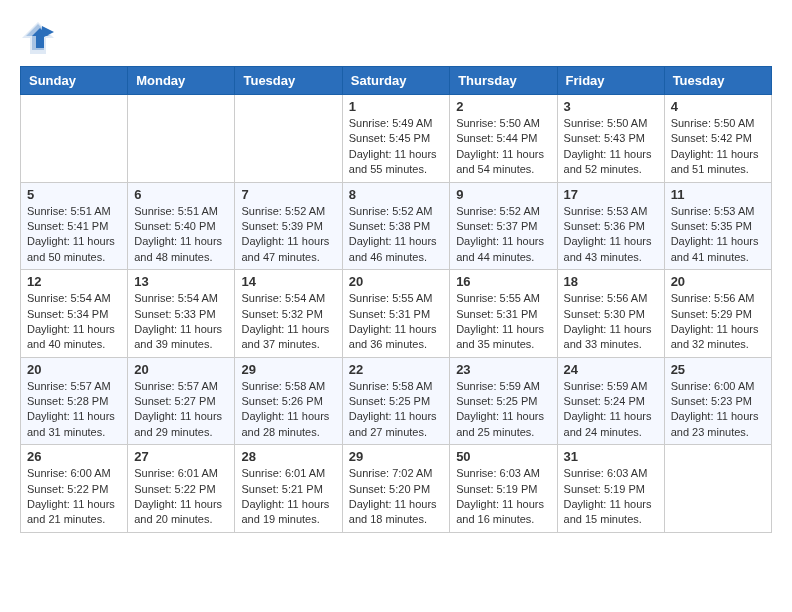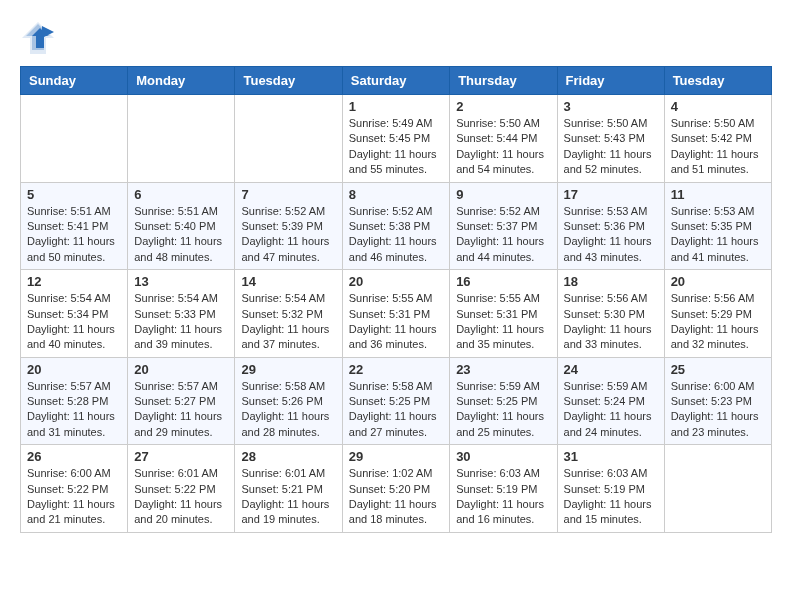--- a/index.html
+++ b/index.html
@@ -329,27 +329,27 @@
         </td>
         <td>
           <span class="day-number">28</span>
           <div class="day-info" style="white-space: pre-line;">Sunrise: 6:01 AM
 Sunset: 5:21 PM
 Daylight: 11 hours
 and 19 minutes.</div>
         </td>
         <td>
           <span class="day-number">29</span>
-          <div class="day-info" style="white-space: pre-line;">Sunrise: 1:02 AM
+          <div class="day-info" style="white-space: pre-line;">Sunrise: 7:02 AM
 Sunset: 5:20 PM
 Daylight: 11 hours
 and 18 minutes.</div>
         </td>
         <td>
-          <span class="day-number">30</span>
+          <span class="day-number">50</span>
           <div class="day-info" style="white-space: pre-line;">Sunrise: 6:03 AM
 Sunset: 5:19 PM
 Daylight: 11 hours
 and 16 minutes.</div>
         </td>
         <td>
           <span class="day-number">31</span>
           <div class="day-info" style="white-space: pre-line;">Sunrise: 6:03 AM
 Sunset: 5:19 PM
 Daylight: 11 hours

